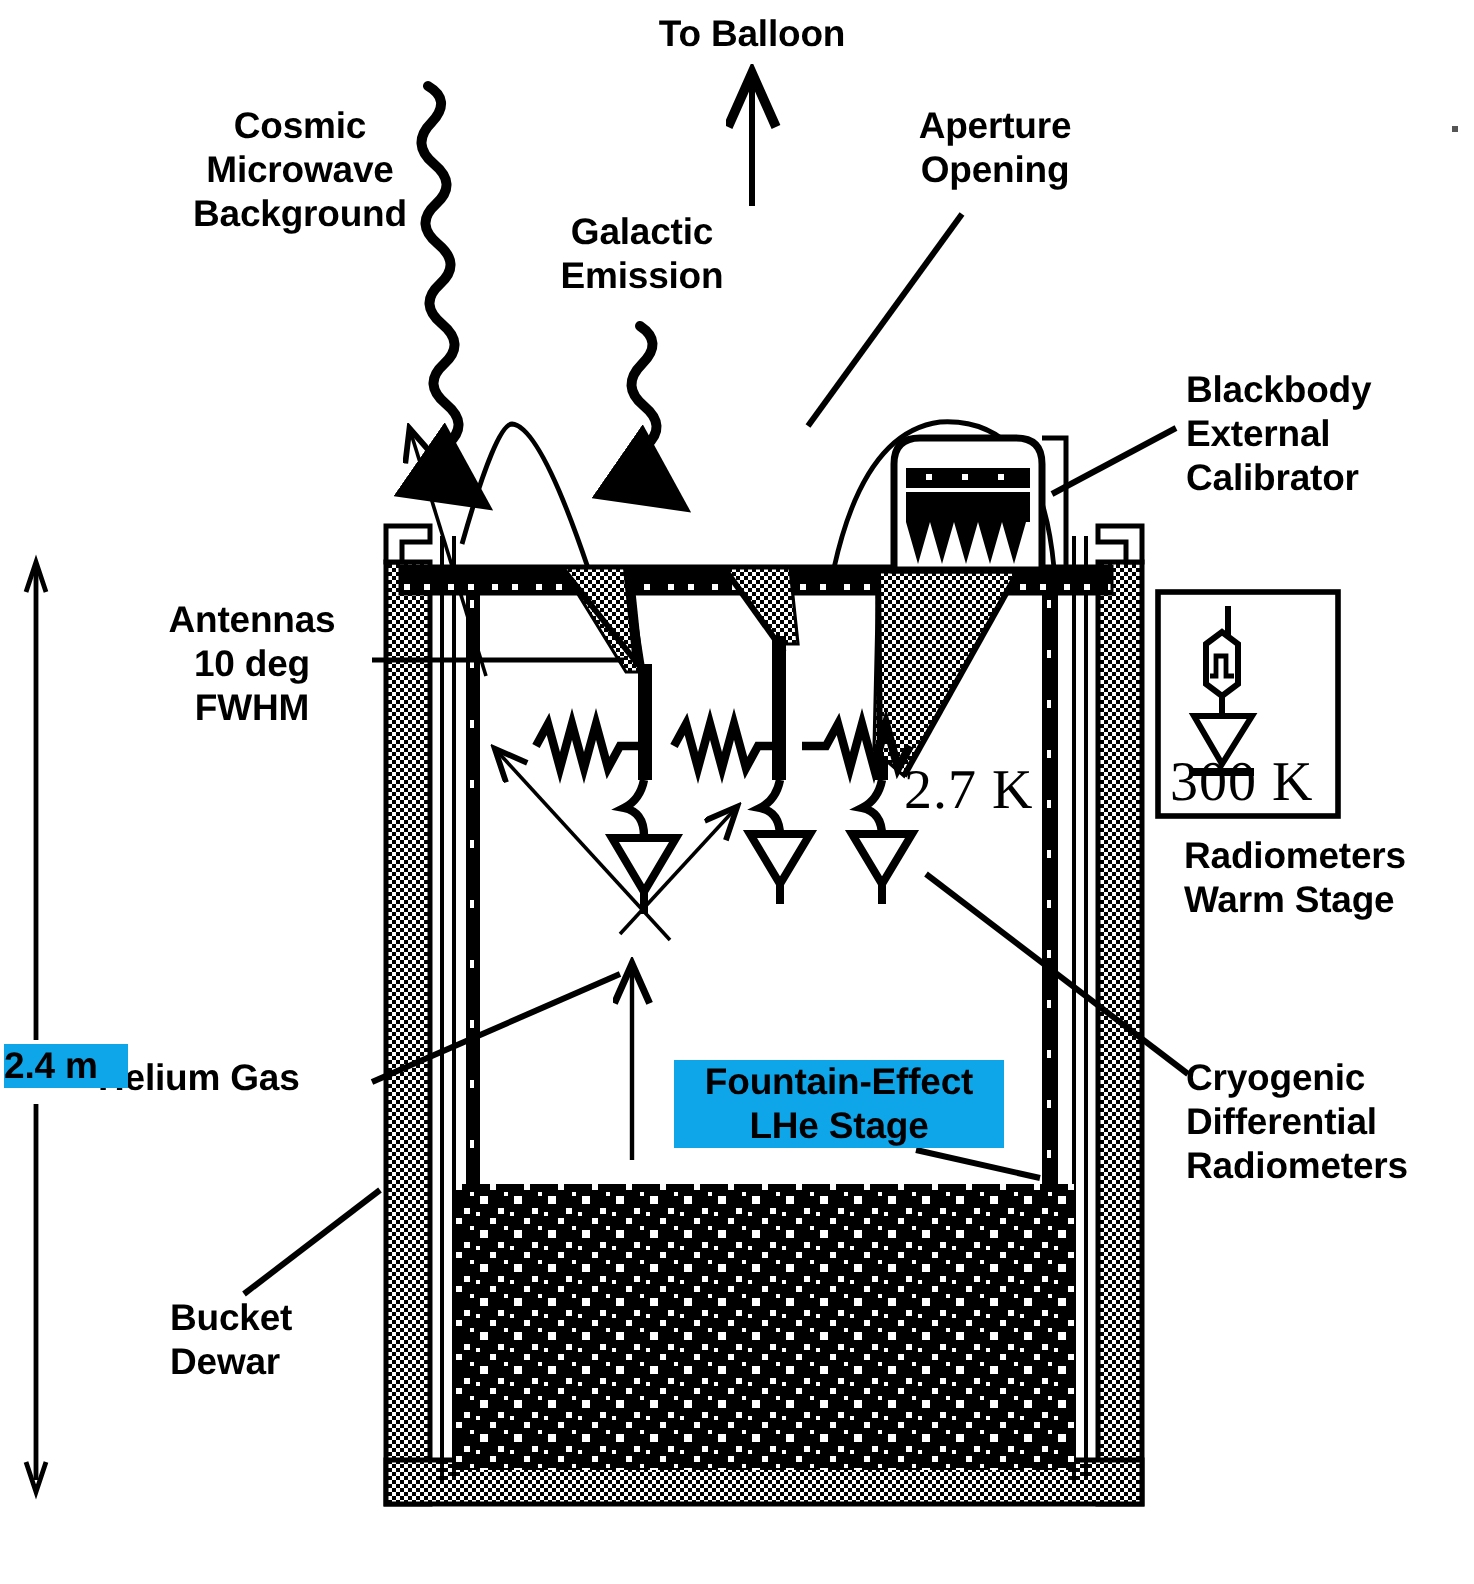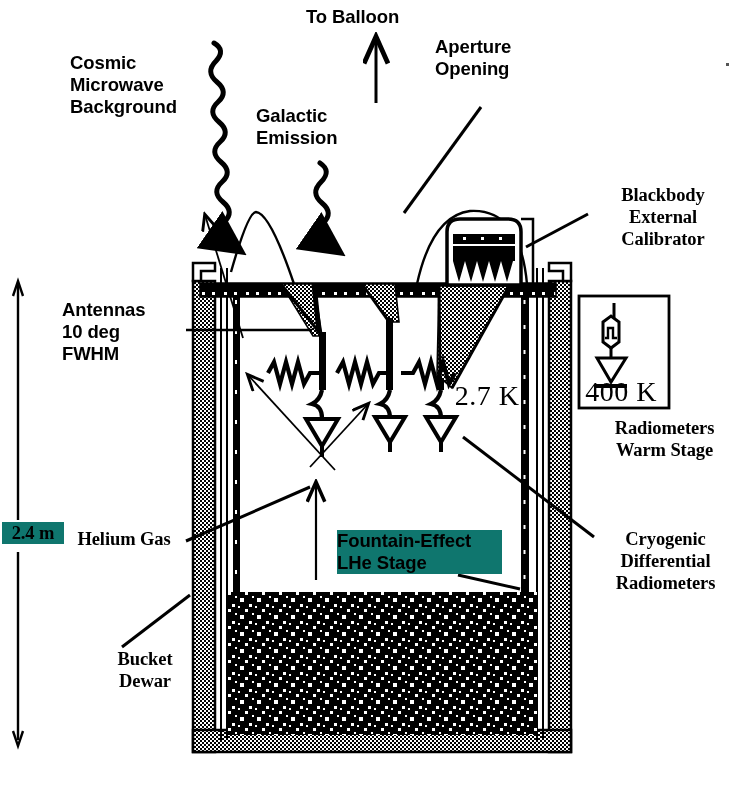--- a/index.html
+++ b/index.html
@@ -13,29 +13,29 @@
   .lbl{
     position:absolute;
     font-family:"Liberation Sans", sans-serif;
     font-weight:bold;
     font-size:18.5px;
     line-height:22px;
     color:#000;
     white-space:pre;
     letter-spacing:-0.1px;
   }
-  .lbl.c{}
-  .lbl.l{text-align:center;font-family:Liberation Serif, serif;}
+  .lbl.c{text-align:center;}
+  .lbl.l{text-align:left;}
   .serif{
     font-family:"Liberation Serif", serif;
     font-weight:normal;
     font-size:28px;
     letter-spacing:0.5px;
   }
-  .whitebg{background:#0f766e;}
+  .whitebg{background:#0ea5e9;}
 </style>
 </head>
 <body>
 
 <div id="stage">
 
 <svg id="diagram" viewBox="0 0 737 792">
   <defs>
 
     <pattern id="hatch" width="4" height="4" patternUnits="userSpaceOnUse">
@@ -248,38 +248,38 @@
 
 <div class="lbl c" style="left:306px;top:6px;width:140px;">To Balloon</div>
 
 <div class="lbl c" style="left:256px;top:105px;width:130px;">Galactic
 Emission</div>
 
 <div class="lbl c" style="left:70px;top:52px;width:160px;">Cosmic
 Microwave
 Background</div>
 
-<div class="lbl c" style="left:435px;top:36px;width:125px;">Aperture
+<div class="lbl c" style="left:435px;top:52px;width:125px;">Aperture
 Opening</div>
 
 <div class="lbl l" style="left:593px;top:184px;width:140px;">Blackbody
 External
 Calibrator</div>
 
 <div class="lbl c" style="left:62px;top:299px;width:128px;">Antennas
 10 deg
 FWHM</div>
 
 <div class="lbl l" style="left:49px;top:528px;width:150px;">Helium Gas</div>
 
 <div class="lbl l whitebg" style="left:2px;top:522px;width:62px;">2.4 m</div>
 
 <div class="lbl serif l" style="left:452px;top:385px;width:70px;">2.7 K</div>
 
-<div class="lbl serif l" style="left:585px;top:381px;width:72px;">400 K</div>
+<div class="lbl serif l" style="left:585px;top:381px;width:72px;">300 K</div>
 
 <div class="lbl l" style="left:592px;top:417px;width:145px;">Radiometers
 Warm Stage</div>
 
 <div class="lbl l" style="left:593px;top:528px;width:145px;">Cryogenic
 Differential
 Radiometers</div>
 
 <div class="lbl c whitebg" style="left:337px;top:530px;width:165px;">Fountain-Effect
 LHe Stage</div>

